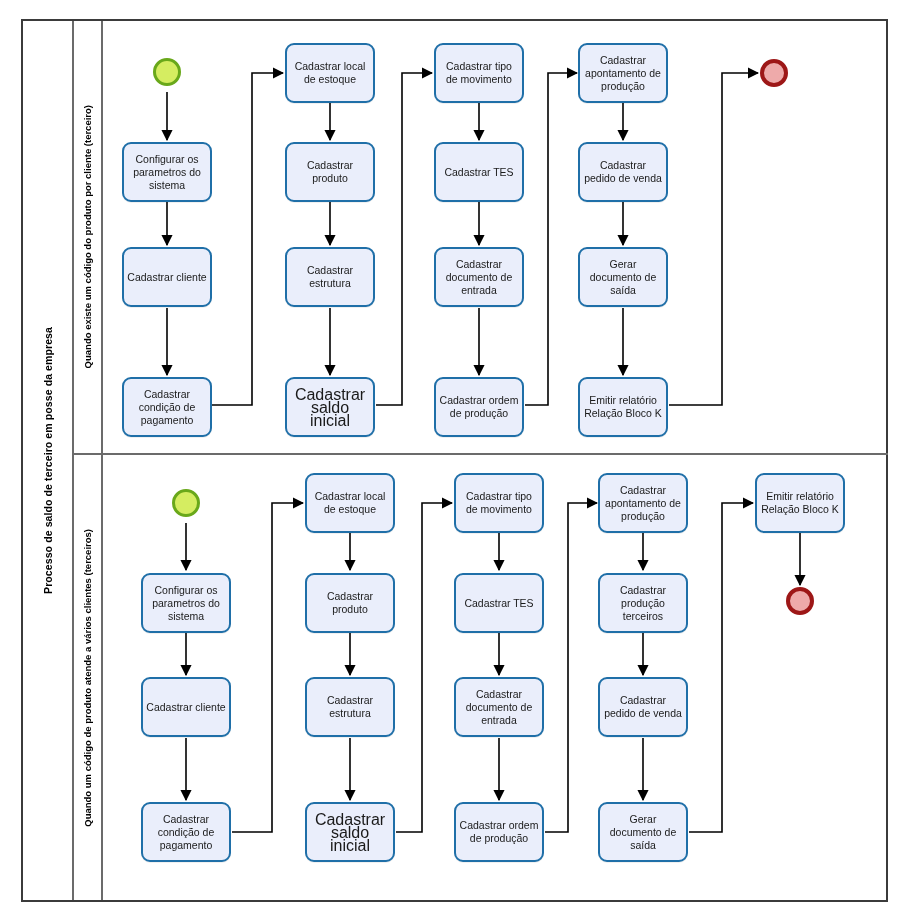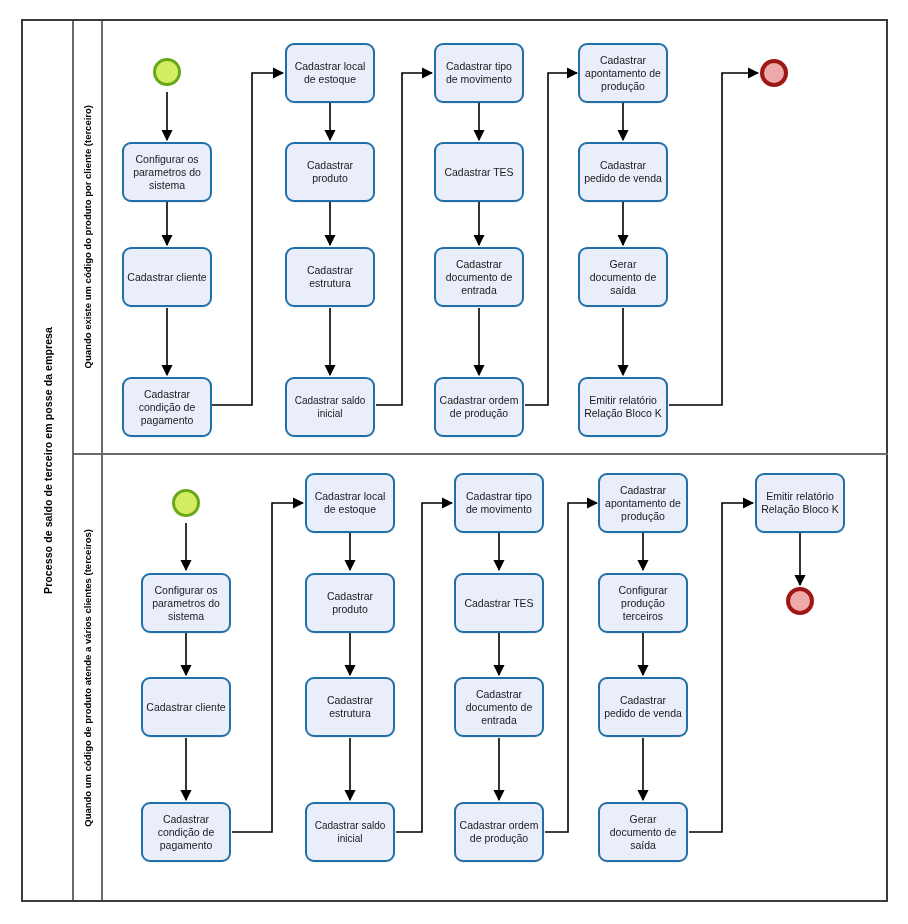--- a/index.html
+++ b/index.html
@@ -107,21 +107,21 @@
     display: flex;
     align-items: center;
     justify-content: center;
     text-align: center;
     font-size: 10.5px;
     line-height: 13px;
     color: #1a1a1a;
     padding: 2px 3px;
     box-shadow: 0 1px 0 rgba(0,0,0,0.06);
   }
-  .task.narrow-text { font-size: 10px; }
+  .task.narrow-text { font-size: 16px; }
 
   
   .event {
     position: absolute;
     width: 28px;
     height: 28px;
     border-radius: 50%;
     box-sizing: border-box;
   }
   .event.start {
@@ -251,21 +251,21 @@
   <div class="task" style="left:305px; top:573px;">Cadastrar produto</div>
   <div class="task" style="left:305px; top:677px;">Cadastrar estrutura</div>
   <div class="task narrow-text" style="left:305px; top:802px;">Cadastrar saldo inicial</div>
 
   <div class="task" style="left:454px; top:473px;">Cadastrar tipo de movimento</div>
   <div class="task" style="left:454px; top:573px;">Cadastrar TES</div>
   <div class="task" style="left:454px; top:677px;">Cadastrar documento de entrada</div>
   <div class="task" style="left:454px; top:802px;">Cadastrar ordem de produção</div>
 
   <div class="task" style="left:598px; top:473px;">Cadastrar apontamento de produção</div>
-  <div class="task" style="left:598px; top:573px;">Configurar produção terceiros</div>
+  <div class="task" style="left:598px; top:573px;">Cadastrar produção terceiros</div>
   <div class="task" style="left:598px; top:677px;">Cadastrar pedido de venda</div>
   <div class="task" style="left:598px; top:802px;">Gerar documento de saída</div>
 
   <div class="task" style="left:755px; top:473px;">Emitir relatório Relação Bloco K</div>
 
   <div class="event end" style="left:786px; top:587px;"></div>
 
 </div>
 
 </body></html>

